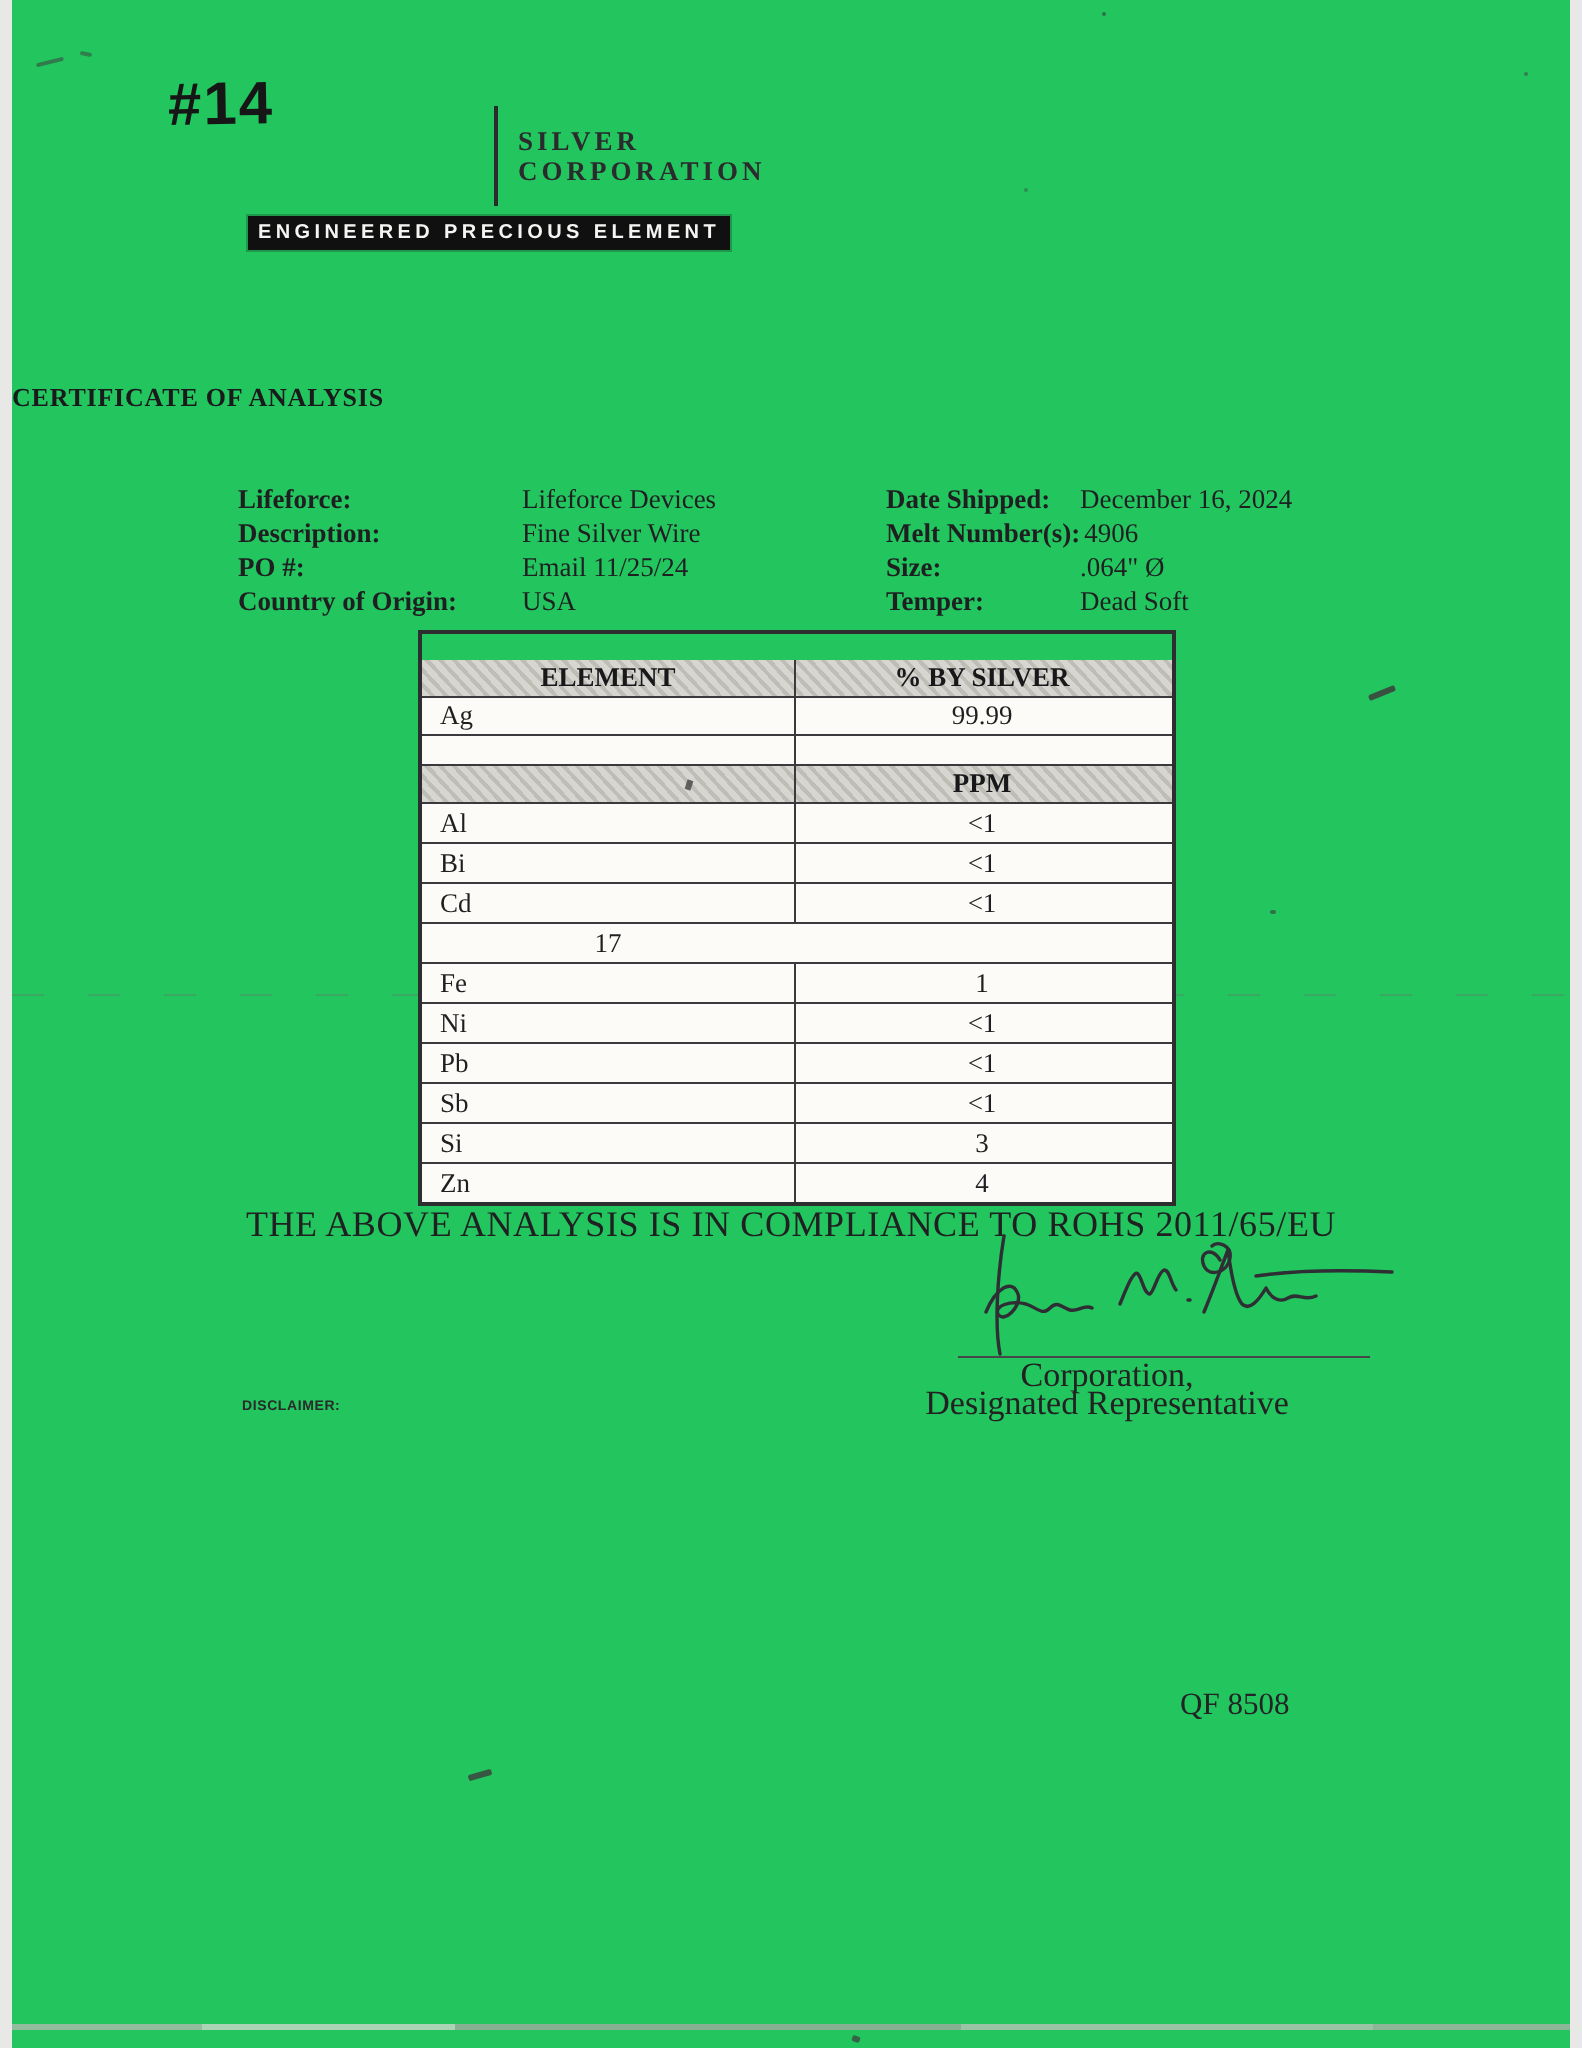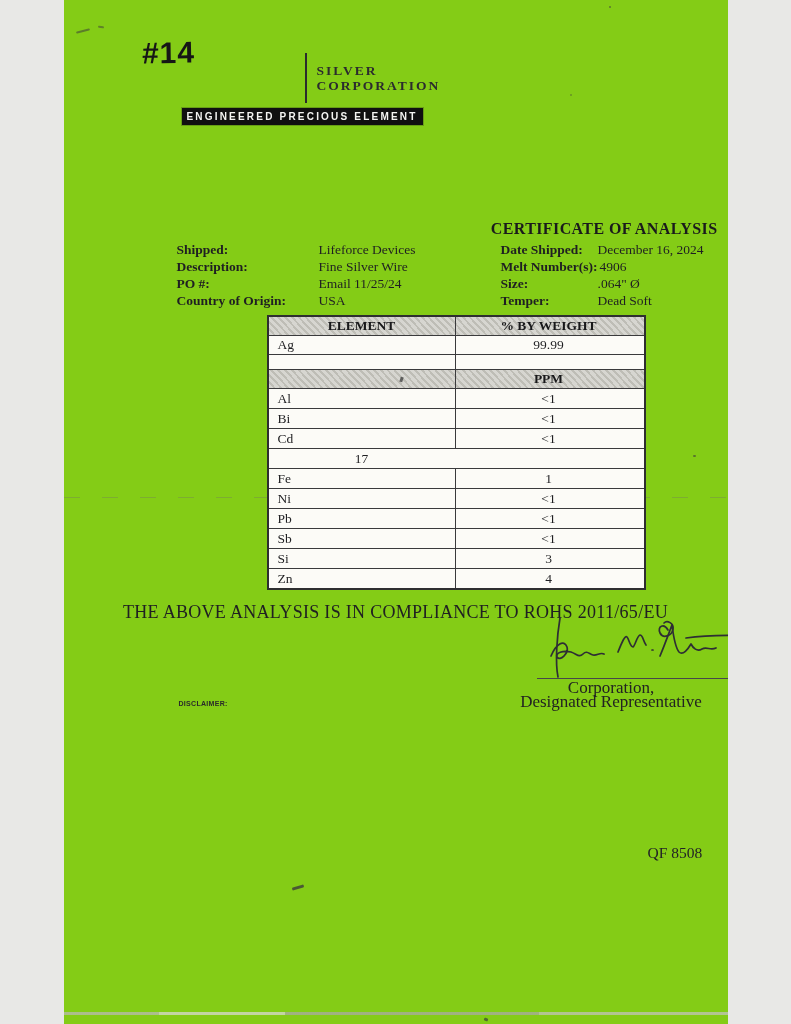--- a/index.html
+++ b/index.html
@@ -1,20 +1,20 @@
 <!DOCTYPE html>
 <html><head>
 <meta charset="utf-8">
 <style>
   html,body{margin:0;padding:0;background:#e8e8e6;}
   .page{
     position:relative;
-    width:664px;height:1024px;
+    width:779px;height:1024px;
     margin:0 auto;
-    background:#84cc16;
+    background:#22c55e;
     font-family:"Liberation Serif", serif;
     color:#1f1f22;
     overflow:hidden;
   }
   
   .hash-number{
     position:absolute;left:78px;top:36px;
     font-family:"Liberation Sans", sans-serif;
     font-size:30px;font-weight:600;color:#161616;
     letter-spacing:1px;transform:rotate(-1deg);
@@ -28,41 +28,41 @@
   .banner{
     position:absolute;left:118px;top:108px;width:241px;height:17px;
     display:flex;align-items:center;justify-content:center;
     font-family:"Liberation Sans", sans-serif;
     font-size:10px;font-weight:bold;letter-spacing:2.2px;
     color:#f4f4f2;white-space:nowrap;
     box-shadow:0 0 0 1px rgba(20,20,20,.25);
   }
   
   .doc-title{
-    position:absolute;left:0;right:10px;top:220px;
-    text-align:right;font-size:16px;font-weight:bold;letter-spacing:.4px;
+    position:absolute;left:0;right:10px;top:191px;
+    text-align:left;font-size:13px;font-weight:bold;letter-spacing:.4px;
     color:#1a1a1c;
   }
   
   .info-col{position:absolute;top:241px;}
   .info-col.left{left:113px;width:300px;}
   .info-col.right{left:437px;width:300px;}
   .info-row{display:flex;height:17px;font-size:13.5px;line-height:17px;}
   .info-label{font-weight:bold;white-space:nowrap;}
   .info-col.left .info-label{min-width:140px;}
   .info-col.right .info-label{min-width:95px;}
   .info-value{white-space:nowrap;padding-left:2px;}
   
   .coa-table{
     position:absolute;left:203px;top:315px;width:375px;
     border:2px solid #2e2e30;
     font-size:13.5px;
   }
   .t-row{display:flex;border-top:1px solid #3a3a3c;}
-  .t-row:first-child{border-top:none;}
+  .t-row:first-child{border-top:none;margin-top:13px;}
   .t-cell{box-sizing:border-box;display:flex;align-items:center;}
   .t-cell.c1{width:187px;border-right:1px solid #3a3a3c;padding-left:9px;}
   .t-cell.c2{width:186px;justify-content:center;}
   .t-row.h{height:18px;background:#c9c8c1;
     background-image:repeating-linear-gradient(47deg, rgba(255,255,255,.25) 0 3px, rgba(140,140,132,.18) 3px 5px);
   }
   .t-row.h .t-cell{font-weight:bold;justify-content:center;padding-left:0;color:#18181a;}
   .t-row.data{height:19px;background:#fcfbf7;}
   .t-row.ag{height:18px;background:#fcfbf7;text-align:center;}
   .t-row.spacer{height:14px;background:#fcfbf7;}
@@ -128,21 +128,21 @@
   <div class="logo-text">
     <div>SILVER</div>
     <div>CORPORATION</div>
   </div>
   <div class="banner" style="background-color:#101010;">ENGINEERED PRECIOUS ELEMENT</div>
 
   <div class="doc-title">CERTIFICATE OF ANALYSIS</div>
 
   <div class="info-col left">
     <div class="info-row">
-      <span class="info-label">Shipped:</span>
+      <span class="info-label">Lifeforce:</span>
       <span class="info-value">Lifeforce Devices</span>
     </div>
     <div class="info-row">
       <span class="info-label">Description:</span>
       <span class="info-value">Fine Silver Wire</span>
     </div>
     <div class="info-row">
       <span class="info-label">PO #:</span>
       <span class="info-value">Email 11/25/24</span>
     </div>
@@ -167,21 +167,21 @@
     </div>
     <div class="info-row">
       <span class="info-label">Temper:</span>
       <span class="info-value">Dead Soft</span>
     </div>
   </div>
 
   <div class="coa-table">
     <div class="t-row h">
       <div class="t-cell c1">ELEMENT</div>
-      <div class="t-cell c2">% BY WEIGHT</div>
+      <div class="t-cell c2">% BY SILVER</div>
     </div>
     <div class="t-row ag">
       <div class="t-cell c1">Ag</div>
       <div class="t-cell c2">99.99</div>
     </div>
     <div class="t-row spacer">
       <div class="t-cell c1"></div>
       <div class="t-cell c2"></div>
     </div>
     <div class="t-row h">

